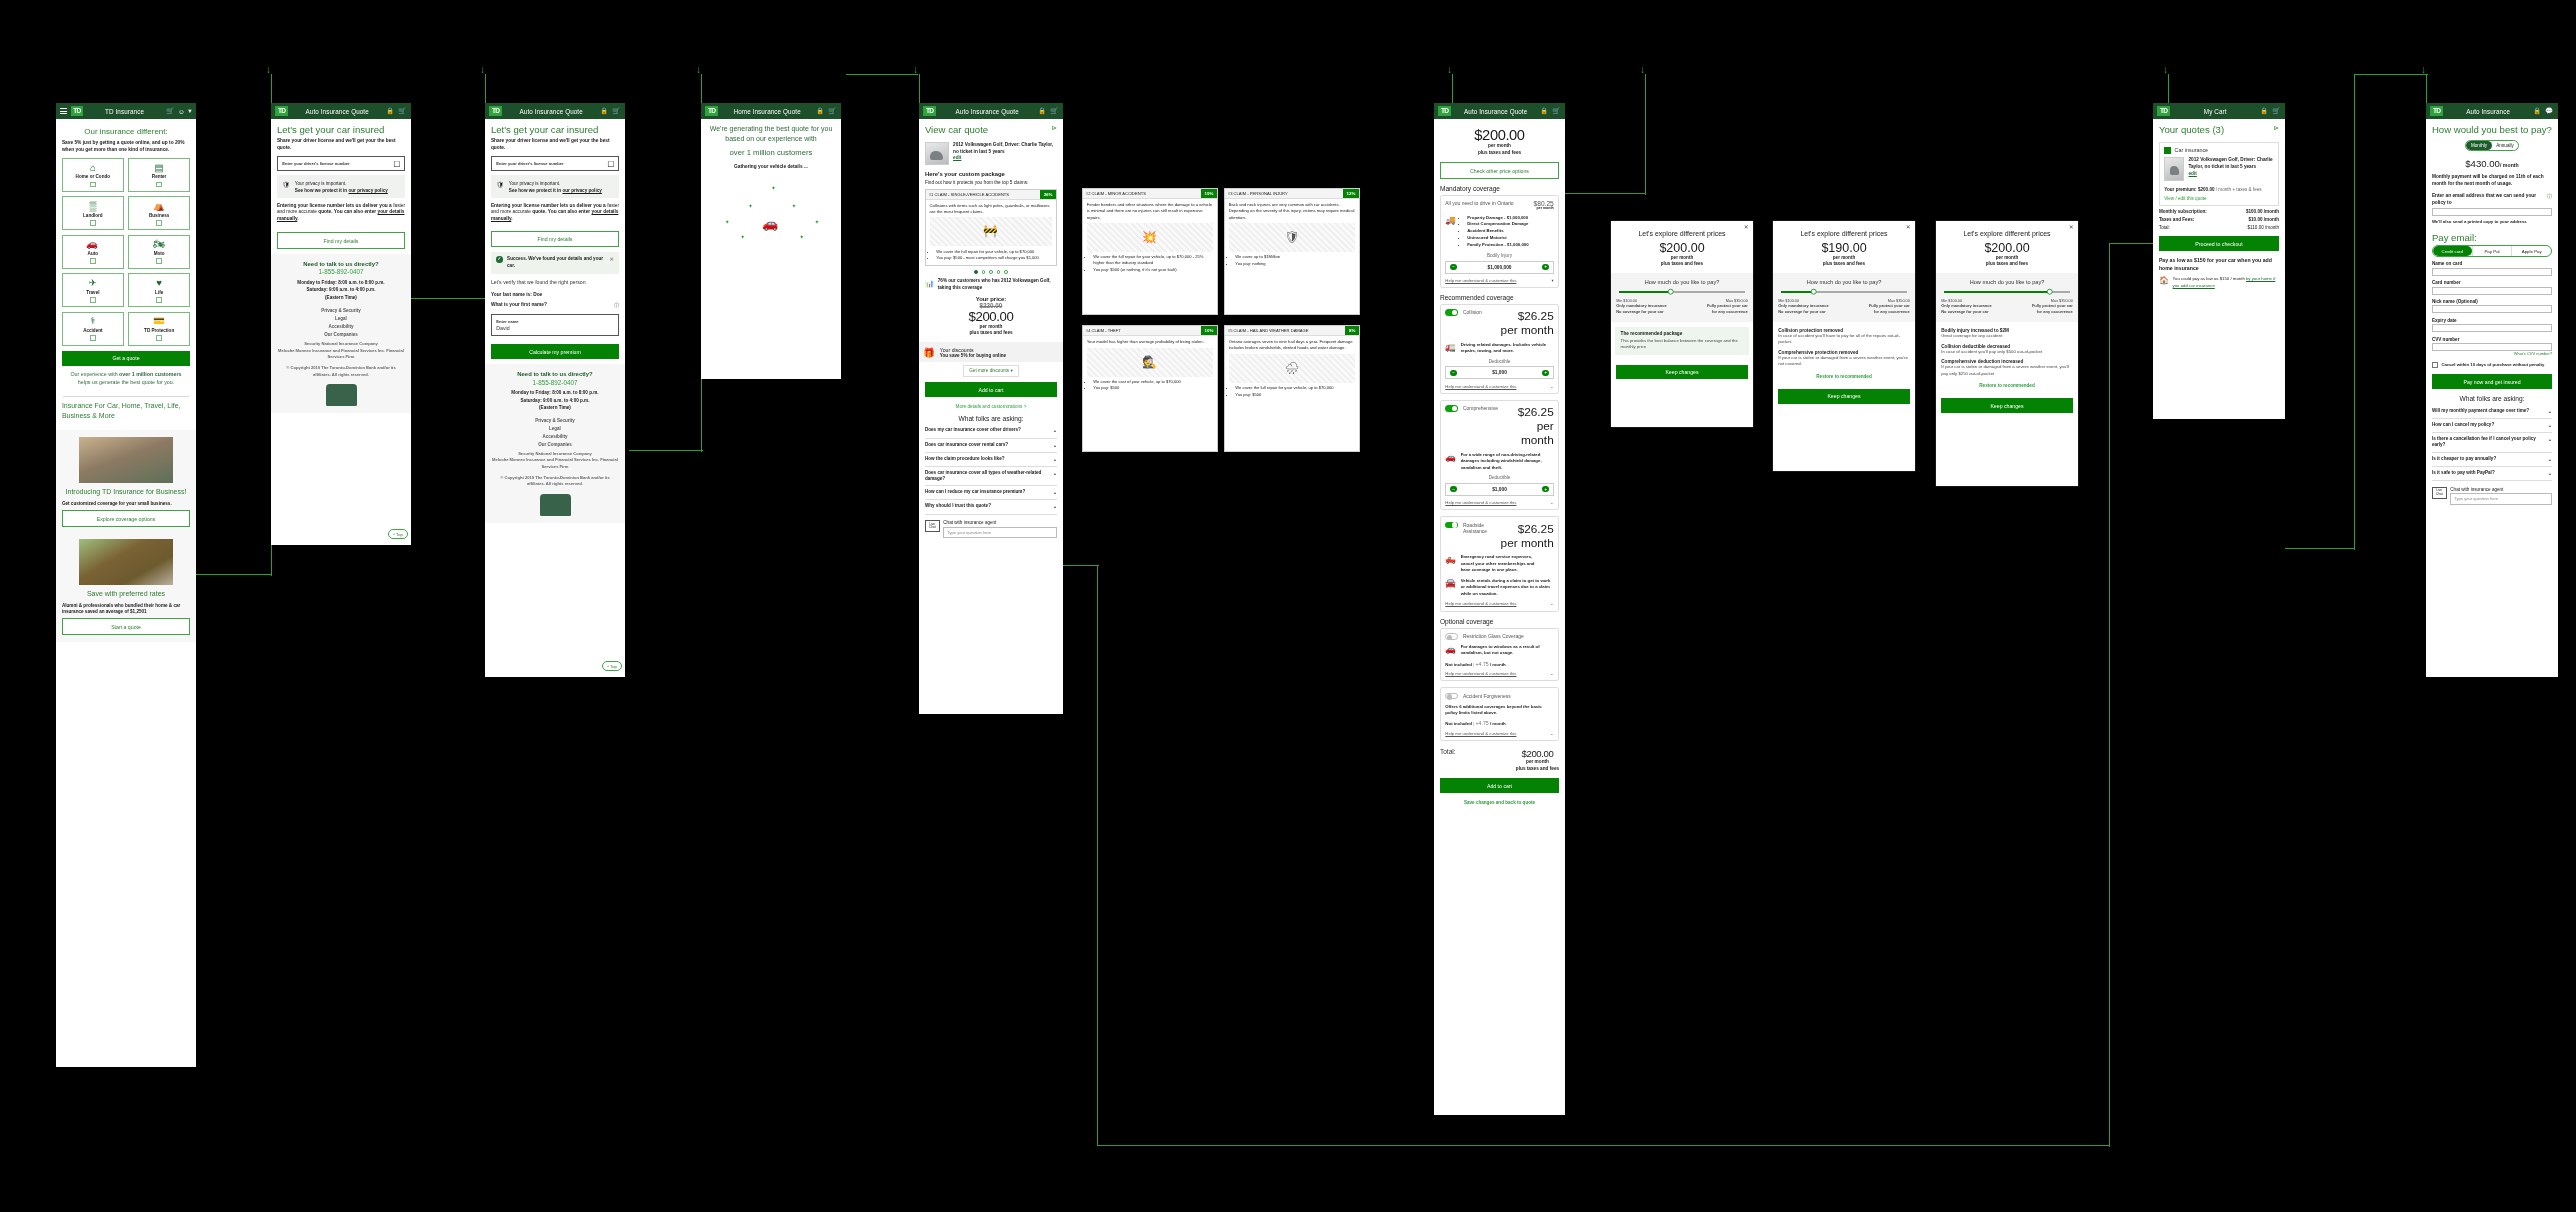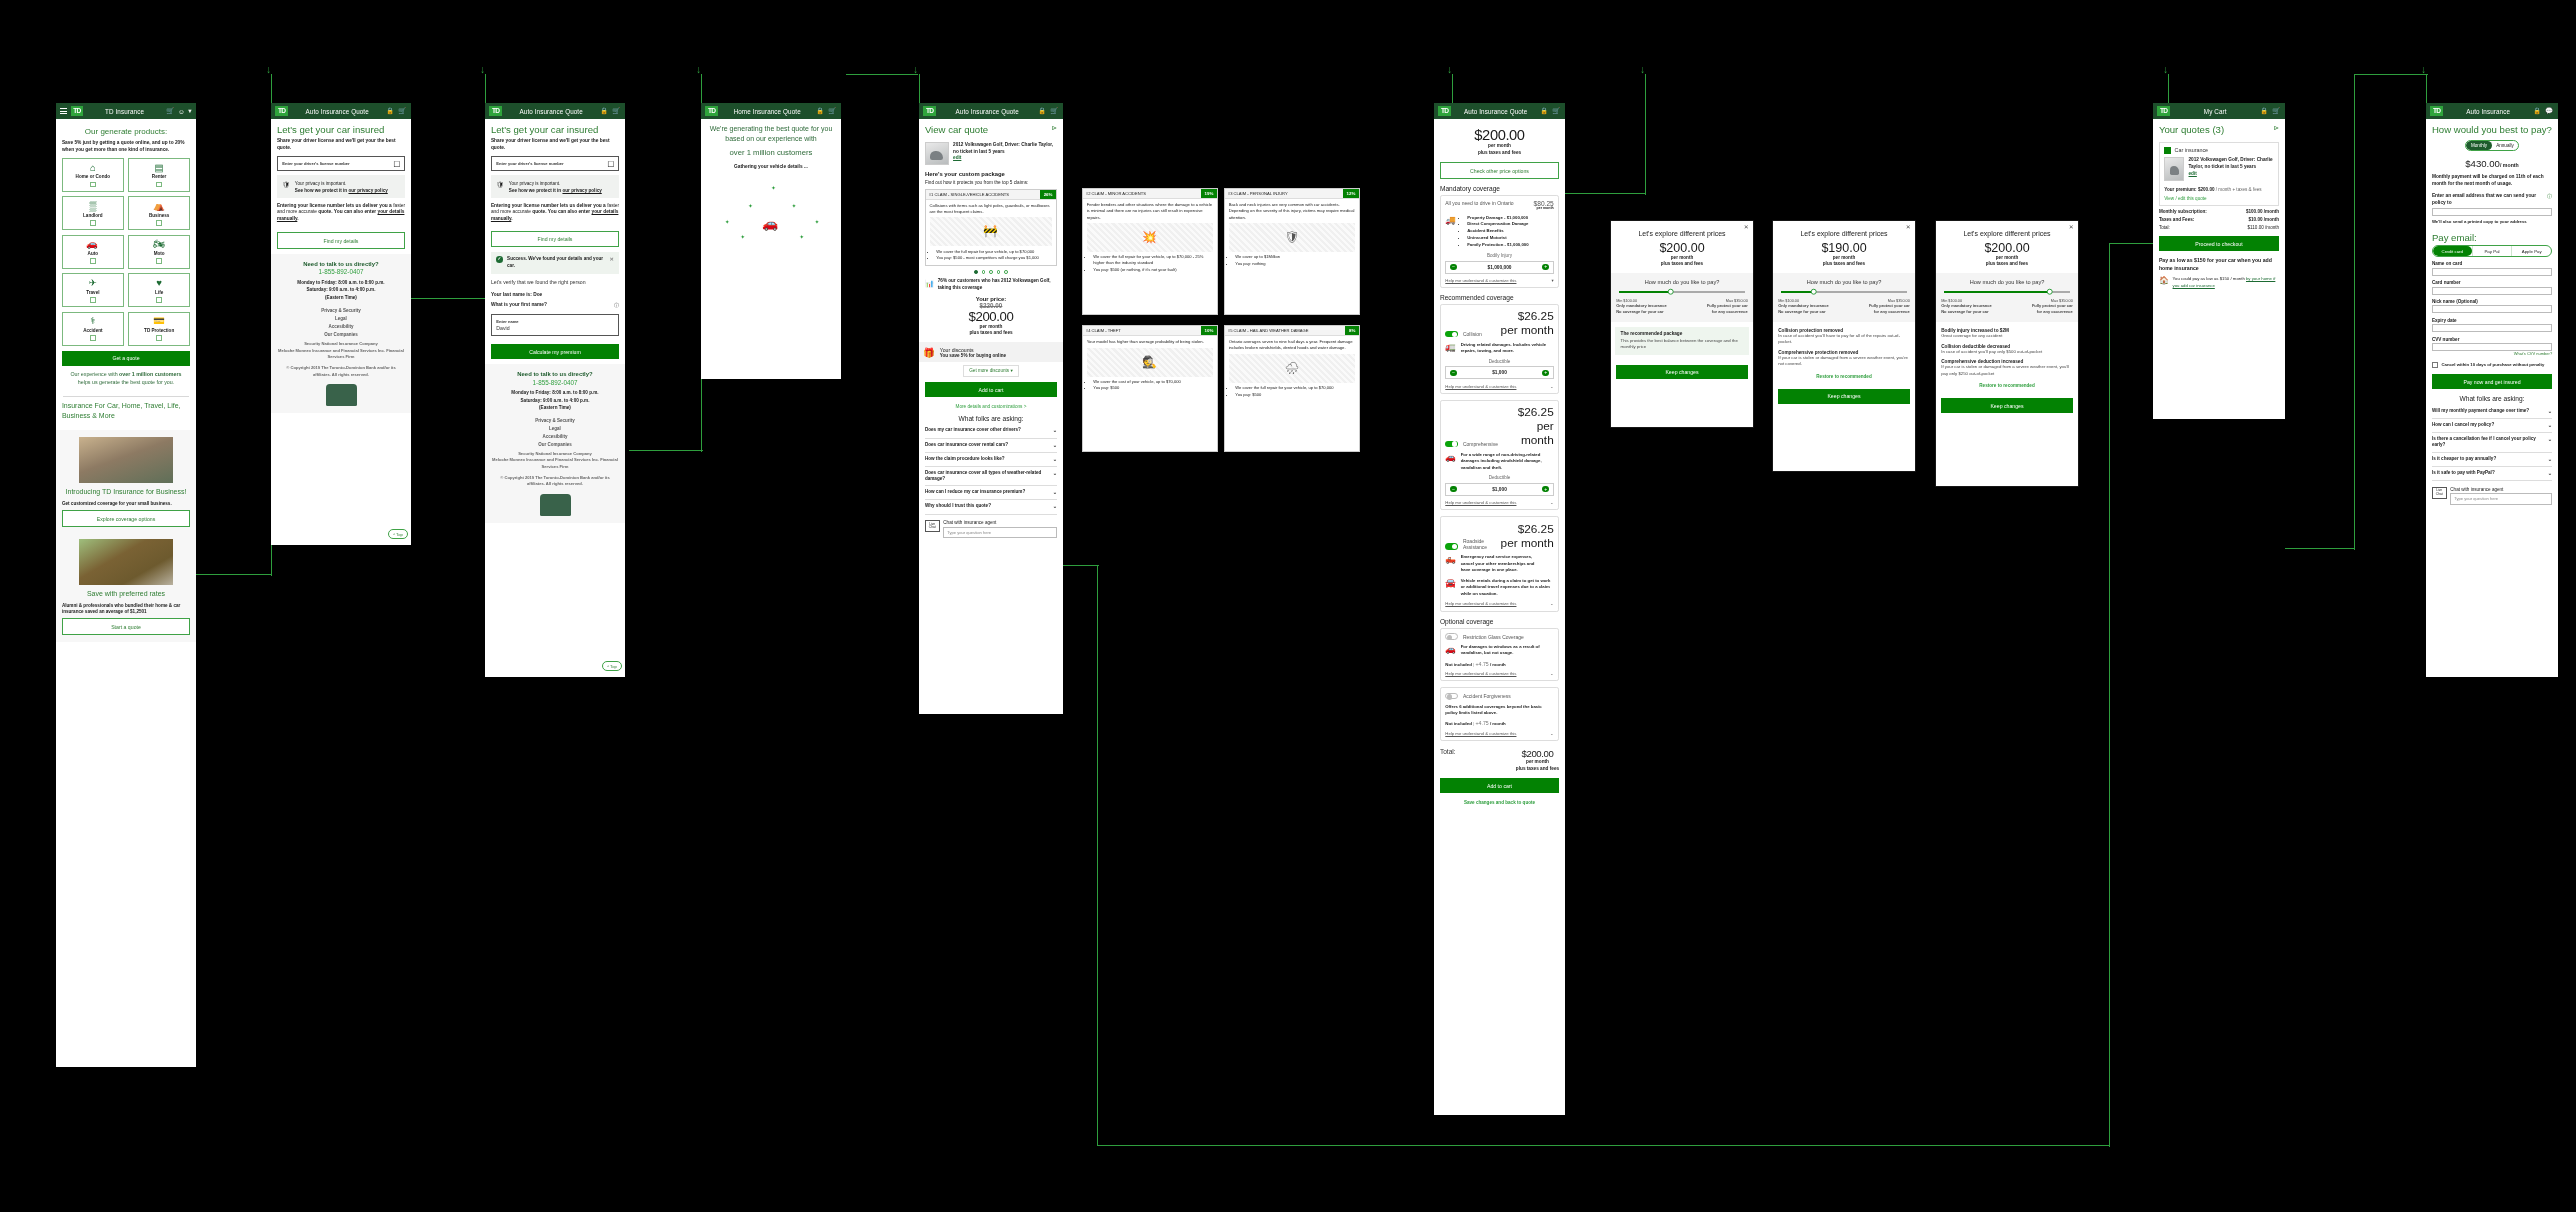--- a/index.html
+++ b/index.html
@@ -151,21 +151,21 @@
      display:flex;align-items:center;justify-content:center; line-height:1;}
   .stepper .v{ font-size:4.8px; font-weight:bold;}
   .helpline{ display:flex; justify-content:space-between; align-items:center; margin-top:4.4px;
      font-size:4.3px; color:#555;}
   .helpline span:first-child{ text-decoration:underline;}
   .toggle{ width:12.5px;height:6.6px;border-radius:4.4px;background:#0aa30a; position:relative; flex:0 0 auto;}
   .toggle:after{ content:""; position:absolute; width:5.2px;height:5.2px;border-radius:50%;background:#fff;
      top:0.7px; right:0.7px;}
   .toggle.off{ background:#fff; border:0.7px solid #bbb;}
   .toggle.off:after{ right:auto; left:0.7px; background:#bdbdbd;}
-  .togrow{ display:flex; align-items:flex-end; gap:5.2px;}
+  .togrow{ display:flex; align-items:flex-start; gap:5.2px;}
   .togrow .nm{ font-size:5px; color:#555; flex:1;}
   .desc-b{ font-size:4.3px; font-weight:bold; line-height:1.5;}
   .notinc{ font-size:4.4px; font-weight:bold; margin-top:3.7px;}
   .notinc .plus{ color:#777; font-weight:400; font-size:5.2px;}
   .totalrow{ display:flex; justify-content:space-between; align-items:flex-start; margin-top:7.4px;}
   .totalrow .tl{ font-size:6.6px; color:#333;}
   .totalrow .tr{ text-align:right;}
 
   
   .modal{ position:absolute; background:#fff; box-shadow:0 0 0 0.7px #222; }
@@ -273,21 +273,21 @@
           <i></i>
           <i></i>
         </div>
       <div class="td-logo">TD</div>
       <div class="title">TD Insurance</div>
       <div class="ico">🛒</div>
       <div class="ico">☺</div>
       <div class="ico">▾</div>
     </div>
     <div class="body">
-      <div class="title-center">Our generate products:</div>
+      <div class="title-center">Our insurance different:</div>
       <div class="sub">Save 5% just by getting a quote online, and up to 20% when you get more than one kind of insurance.</div>
       <div class="pgrid" id="product-grid">
           <div class="pcard">
             <span class="glyph">⌂</span>
             <span class="lbl">Home or Condo</span>
             <span class="chk"></span>
           </div>
           <div class="pcard">
             <span class="glyph">▤</span>
             <span class="lbl">Renter</span>

